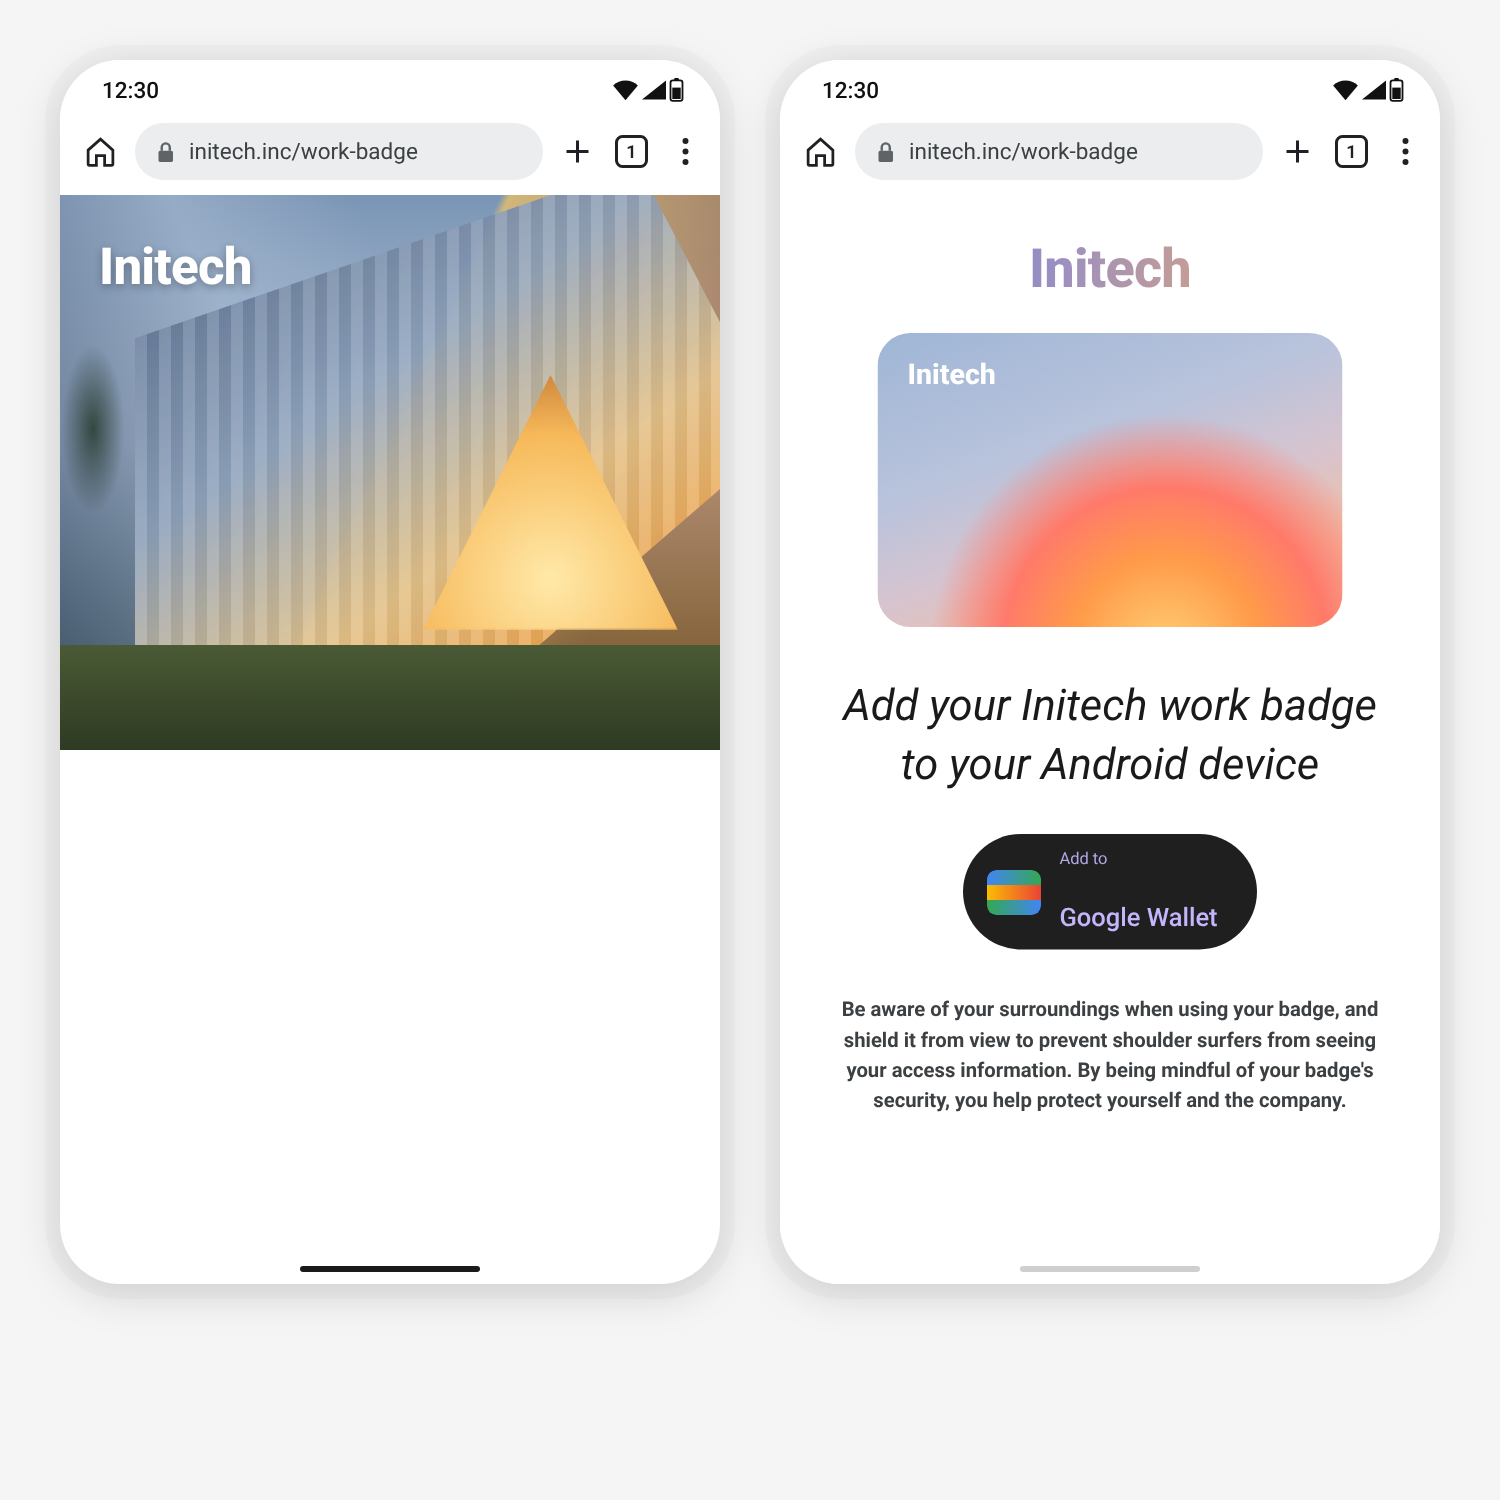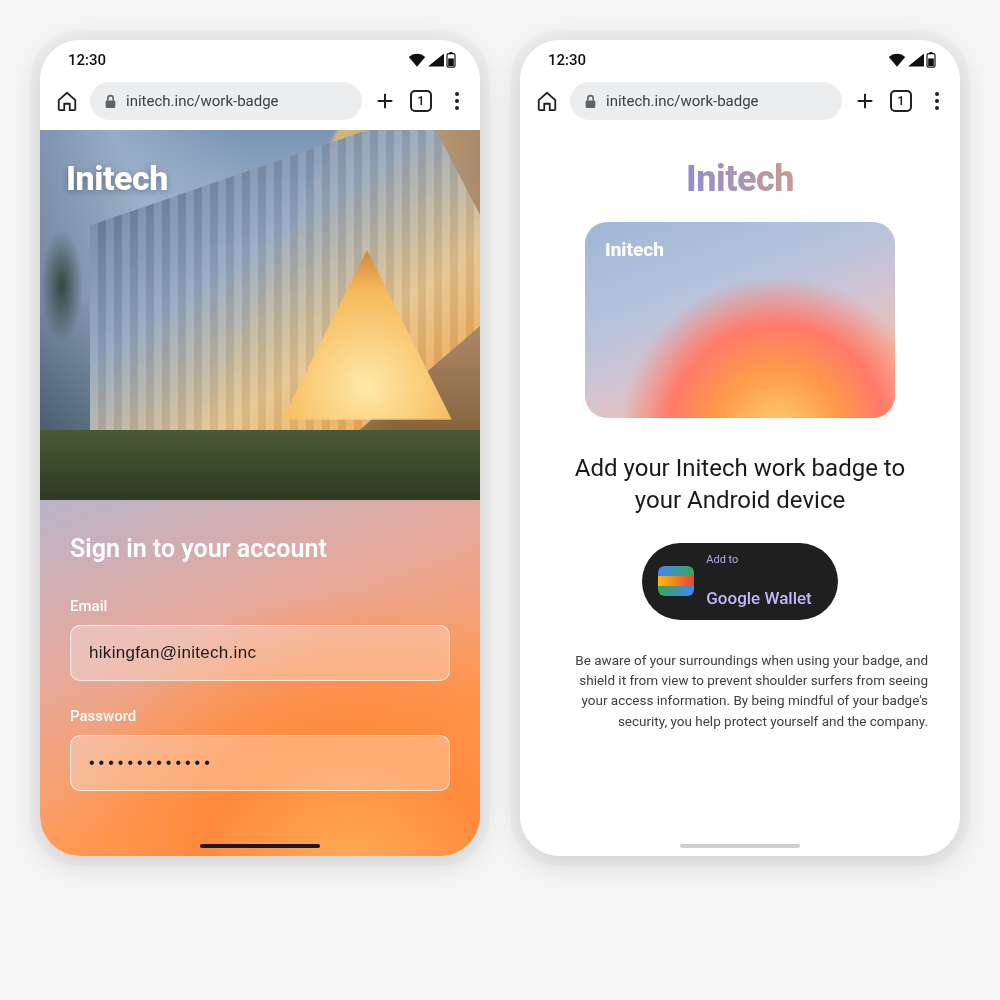--- a/index.html
+++ b/index.html
@@ -157,37 +157,37 @@
     width: 310px; height:196px; margin:0 auto 34px;
     border-radius:22px;
     position:relative; overflow:hidden;
     background:
       radial-gradient(circle at 62% 108%, #ffcf73 0%, #ff9a4a 22%, #ff7a6a 38%, rgba(255,122,106,0) 55%),
       linear-gradient(160deg, #9fb6d6 0%, #b9c3dc 38%, #d7c4cf 60%, #efbfa8 80%);
   }
   .card-brand {
     position:absolute; top:16px; left:20px; color:#fff; font-weight:800; font-size:19px;
   }
-  .headline { font-size:24px; line-height:1.35; color:#1a1a1a; margin: 0 6px 26px; }
+  .headline { font-size:29px; line-height:1.35; color:#1a1a1a; margin: 0 6px 26px; font-style: italic; }
   .wallet-btn {
     display:inline-flex; align-items:center; gap:12px;
     background:#1f1f1f; color:#c4b5fd;
     padding: 11px 26px 11px 16px;
     border-radius:999px;
     margin-bottom:30px;
   }
   .wallet-ico { width:36px; height:30px; border-radius:6px; overflow:hidden; position:relative; }
   .wallet-ico div { position:absolute; left:0; right:0; height:33.4%; }
   .w1{ top:0; background:linear-gradient(90deg,#4285F4,#34A853); border-radius:6px 6px 0 0;}
   .w2{ top:33%; background:linear-gradient(90deg,#FBBC04,#EA4335);}
   .w3{ top:66%; background:linear-gradient(90deg,#34A853,#4285F4); border-radius:0 0 6px 6px;}
   .wallet-txt { text-align:left; line-height:1.15; }
   .wallet-txt .sm { font-size:11px; opacity:0.9; }
   .wallet-txt .lg { font-size:17px; font-weight:500;margin-top:23px; }
-  .disclaimer { font-size:13.5px; line-height:1.5; color:#3c4043; text-align:right; padding: 0 4px; }
+  .disclaimer { font-size:13.5px; line-height:1.5; color:#3c4043; text-align:center; padding: 0 4px; font-weight: bold; }
 
   .home-indicator {
     position:absolute; bottom:8px; left:50%; transform:translateX(-50%);
     width:120px; height:4px; border-radius:4px; background:#1a1a1a;
   }
   .right .home-indicator { background:#cfcfcf; }
 </style>
 </head>
 <body>
 
@@ -239,27 +239,20 @@
         </div>
     </div>
   </div>
 
   <div class="content">
     <div class="hero">
       <div class="building"></div>
       <div class="glow"></div>
       <div class="grass"></div>
       <div class="brand-hero">Initech</div>
-    </div>
-    <div class="form-area">
-      <div class="form-title">Sign in to your account</div>
-      <div class="field-label">Email</div>
-      <input class="field" value="hikingfan@initech.inc" style="">
-      <div class="field-label">Password</div>
-      <input class="field pw" value="•••••••••••••" style="">
     </div>
   </div>
   <div class="home-indicator"></div>
 </div>
 
 <div class="phone right">
   <div class="status-bar">
     <span>12:30</span>
     <div class="status-icons">
       <svg width="18" height="14" viewBox="0 0 24 18">

